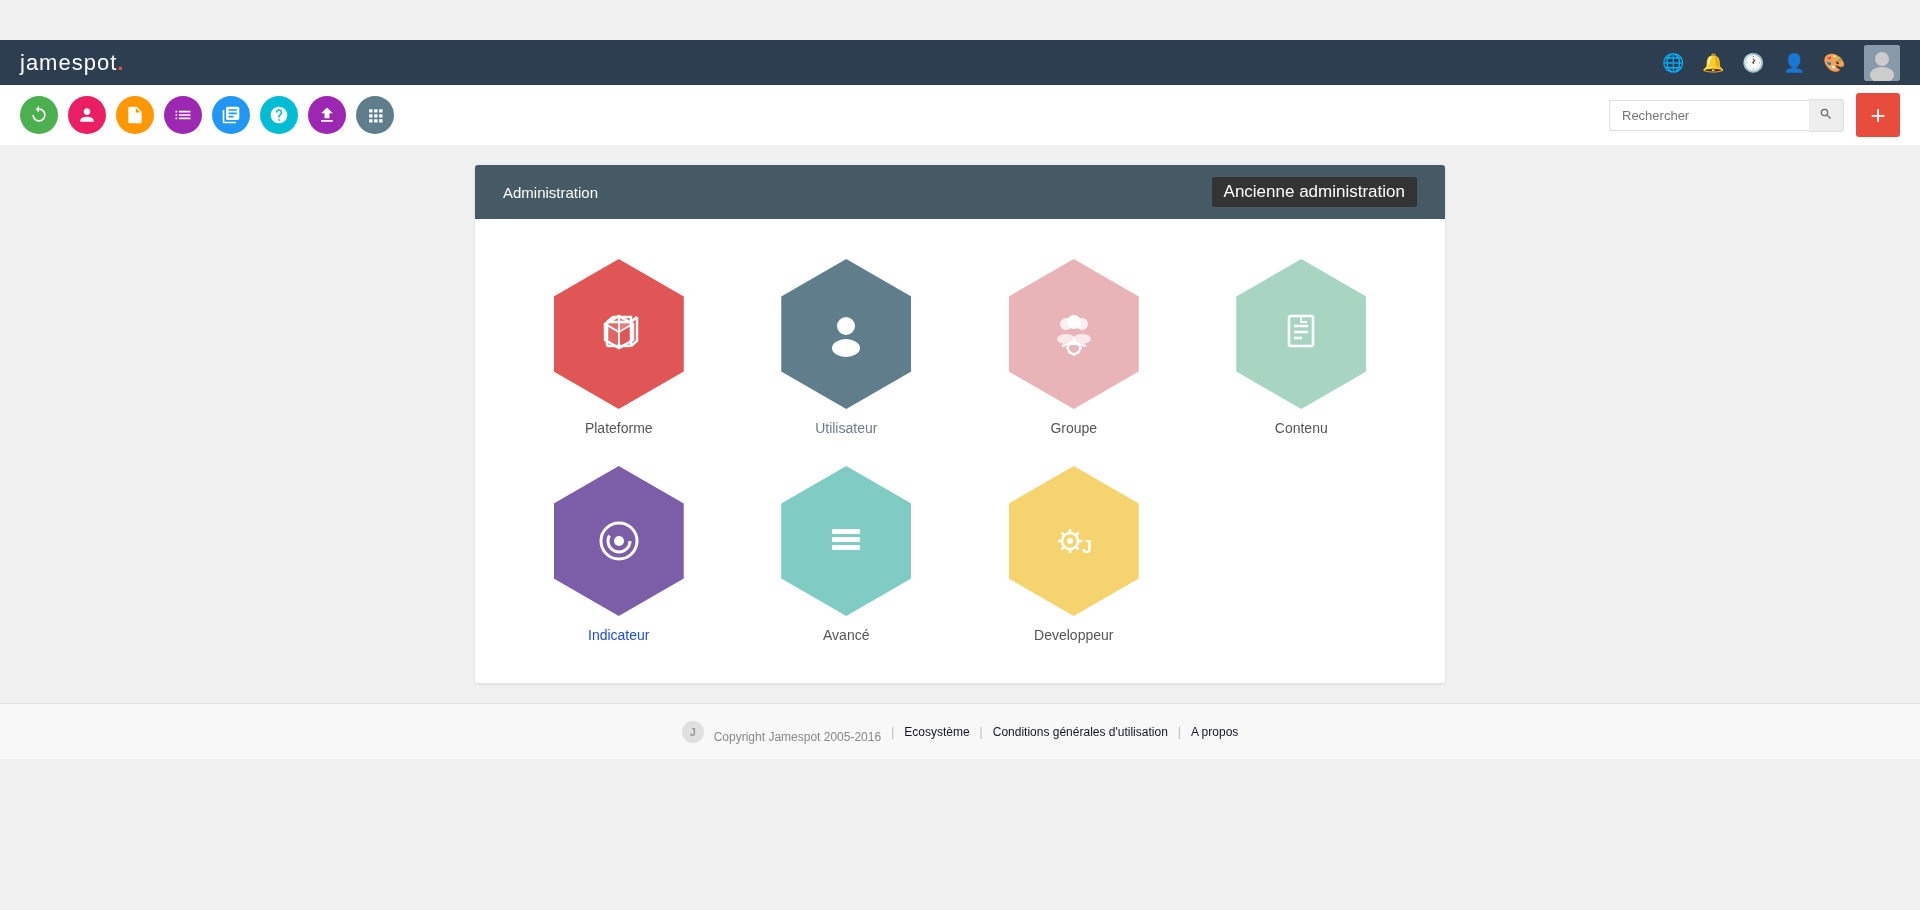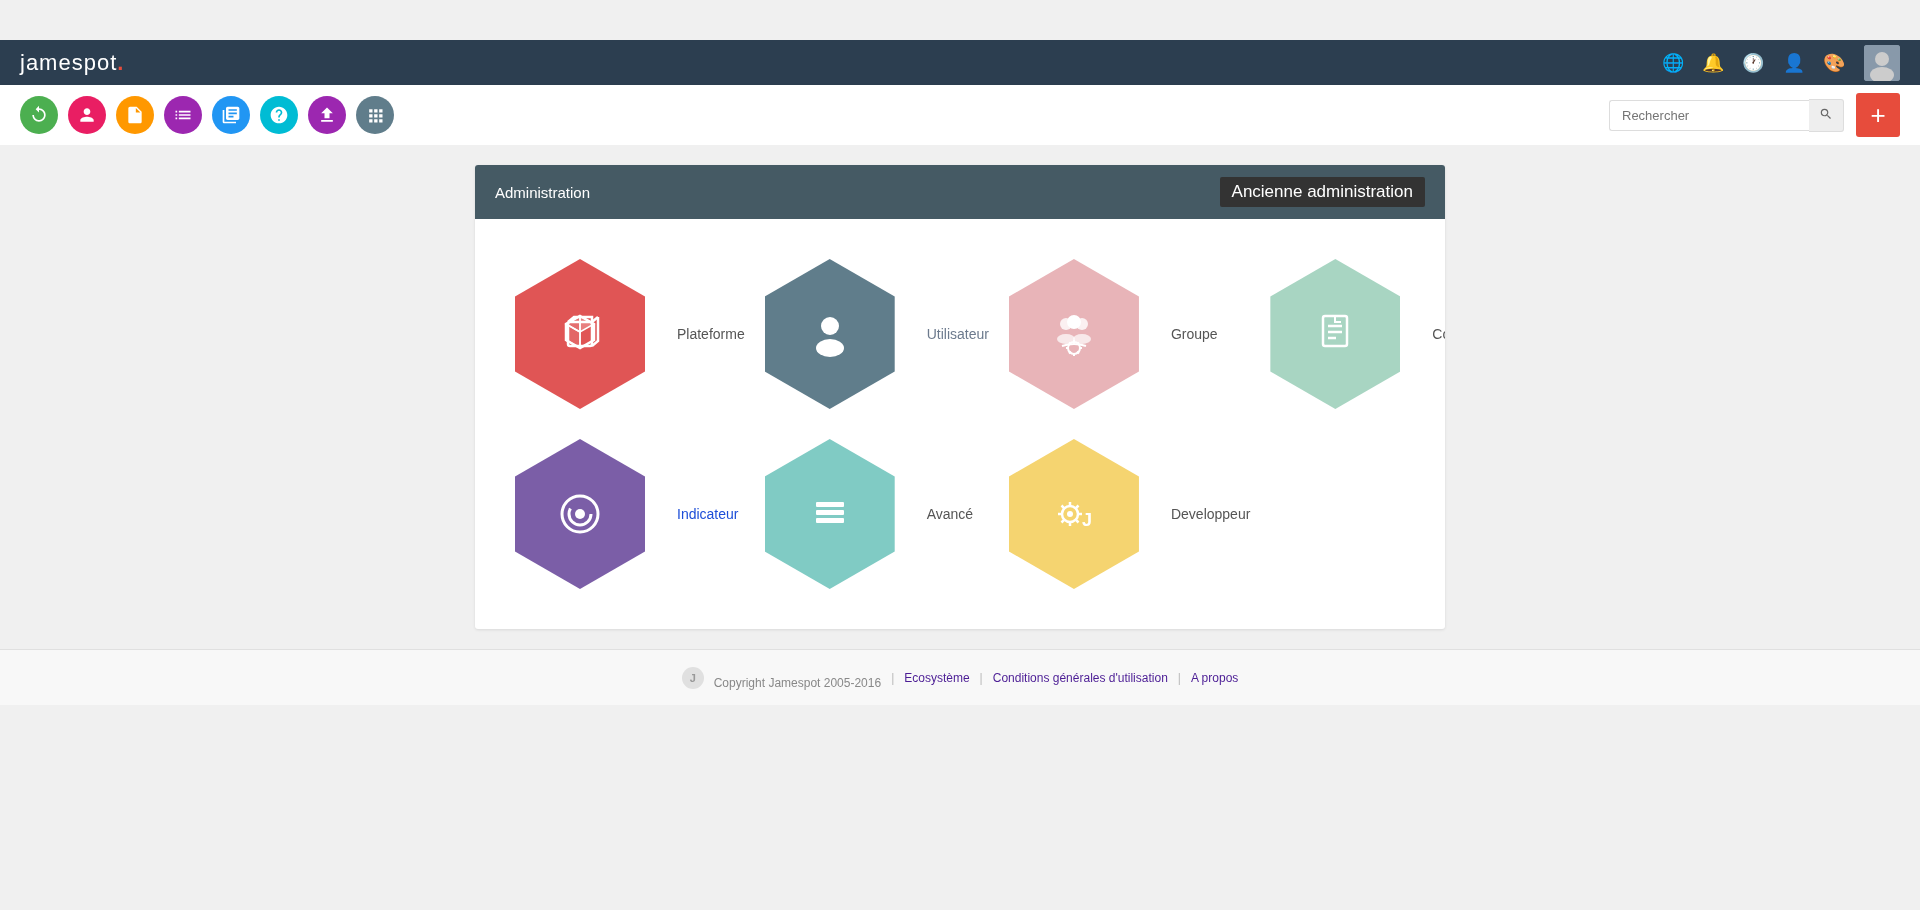--- a/index.html
+++ b/index.html
@@ -121,21 +121,21 @@
       background: white;
       width: 970px;
       border-radius: 3px;
       overflow: hidden;
       box-shadow: 0 1px 3px rgba(0,0,0,0.1);
     }
 
     .admin-header {
       background: #455a64;
       color: white;
-      padding: 12px 20px;
+      padding: 12px 28px;
       display: flex;
       align-items: center;
       justify-content: space-between;
     }
     .admin-title {
       font-size: 15px;
       font-weight: 500;
     }
     .old-admin-btn {
       background: #333;
@@ -149,23 +149,23 @@
 
     .admin-grid {
       display: grid;
       grid-template-columns: repeat(4, 1fr);
       gap: 30px 20px;
       padding: 40px 40px 40px 40px;
     }
 
     .admin-item {
       display: flex;
-      flex-direction: row;
-      align-items: center;
-      gap: 32px;
+      flex-direction: column;
+      align-items: center;
+      gap: 11px;
       cursor: pointer;
     }
 
     .hexagon-wrap {
       position: relative;
       width: 130px;
       height: 150px;
     }
 
     .hexagon {
@@ -230,21 +230,21 @@
       font-weight: bold;
       color: #999;
     }
     .footer-text {
       font-size: 12px;
       color: #888;
       margin-top: 11px;
     }
     .footer-link {
       font-size: 12px;
-      color: #4c1d95;
+      color: #0f172a;
       cursor: pointer;
     }
     .footer-sep {
       color: #bbb;
       font-size: 12px;
     }
   </style>
 </head>
 <body>
 

